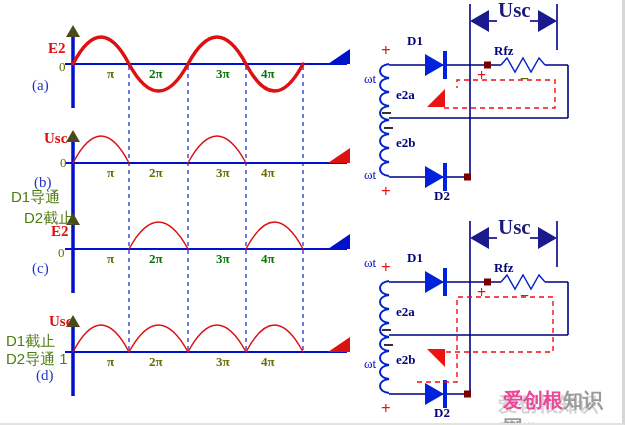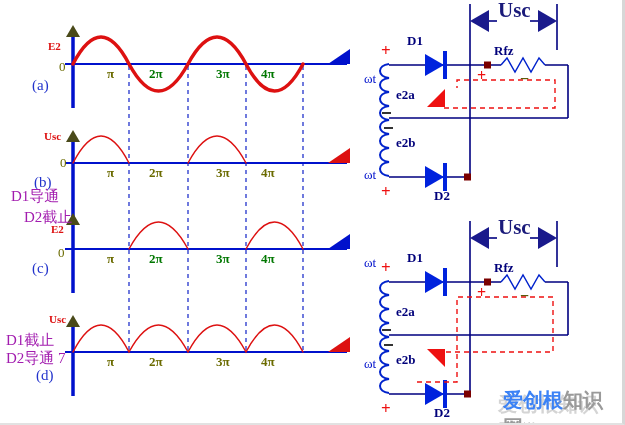--- a/index.html
+++ b/index.html
@@ -1,35 +1,35 @@
 <!DOCTYPE html>
 <html><head>
 <meta charset="utf-8">
 <style>
   html,body{margin:0;padding:0;background:#fff;}
   #stage{position:relative;width:625px;height:425px;background:#ffffff;overflow:hidden;
          font-family:"Liberation Serif","DejaVu Serif",serif;
          border-right:3px solid #d7d7d7;border-bottom:2px solid #e2e2e2;box-sizing:border-box;}
   svg{position:absolute;left:0;top:0;}
   .lbl{position:absolute;white-space:nowrap;line-height:1;}
-  .red-label{color:#dd1111;font-weight:bold;font-size:11px;}
+  .red-label{color:#dd1111;font-weight:bold;font-size:15px;}
   .olive{color:#6b6b00;font-size:13px;font-weight:bold;}
   .green{color:#007700;font-size:13px;font-weight:bold;}
   .zero{color:#6b6b00;font-size:13px;}
   .blue-tag{color:#2233cc;font-size:15px;}
   .omega{color:#0011cc;font-size:13px;margin-left:33px;}
-  .cn{color:#a21caf;font-size:15px;font-family:Liberation Serif, serif;}
+  .cn{color:#4d7c0f;font-size:15px;font-family:Liberation Sans, sans-serif;}
   .comp{color:#00007a;font-weight:bold;font-size:13px;}
   .usc-big{color:#1a1a7a;font-weight:bold;font-size:21px;}
   .plus-red{color:#ee1111;font-size:17px;font-weight:bold;}
   .loop-plus{color:#ee1111;font-size:16px;font-weight:bold;}
   .loop-minus{color:#555500;font-size:16px;font-weight:bold;}
   .wm{position:absolute;left:503px;top:387px;font-size:20px;font-weight:bold;
       text-shadow:-5px 4px 0 rgba(160,160,160,0.45);}
-  .wm-a{color:#3b82f6;}
+  .wm-a{color:#ec4899;}
   .wm-b{color:#9a9a9a;}
   .wm-c{color:#ababab;font-size:14px;}
 </style>
 </head>
 <body>
 
 <div id="stage">
 
   <svg width="625" height="425" viewBox="0 0 625 425">
 
@@ -169,21 +169,21 @@
   <span class="lbl omega" style="left:331px;top:256px;">ωt</span>
 
   <span class="lbl red-label" style="left:49px;top:314px;">Usc</span>
   <span class="lbl blue-tag" style="left:36px;top:368px;">(d)</span>
   <span class="lbl olive" style="left:107px;top:355px;">π</span>
   <span class="lbl olive" style="left:149px;top:355px;">2π</span>
   <span class="lbl olive" style="left:216px;top:355px;">3π</span>
   <span class="lbl olive" style="left:261px;top:355px;">4π</span>
   <span class="lbl omega" style="left:331px;top:357px;">ωt</span>
   <span class="lbl cn" style="left:6px;top:333px;">D1截止</span>
-  <span class="lbl cn" style="left:6px;top:351px;">D2导通 7</span>
+  <span class="lbl cn" style="left:6px;top:351px;">D2导通 1</span>
 
   <span class="lbl usc-big" style="left:498px;top:0px;">Usc</span>
   <span class="lbl plus-red" style="left:381px;top:42px;">+</span>
   <span class="lbl comp" style="left:407px;top:34px;">D1</span>
   <span class="lbl comp" style="left:494px;top:44px;">Rfz</span>
   <span class="lbl comp" style="left:396px;top:88px;">e2a</span>
   <span class="lbl comp" style="left:396px;top:136px;">e2b</span>
   <span class="lbl comp" style="left:434px;top:189px;">D2</span>
   <span class="lbl plus-red" style="left:381px;top:183px;">+</span>
   <span class="lbl loop-plus" style="left:477px;top:68px;">+</span>

